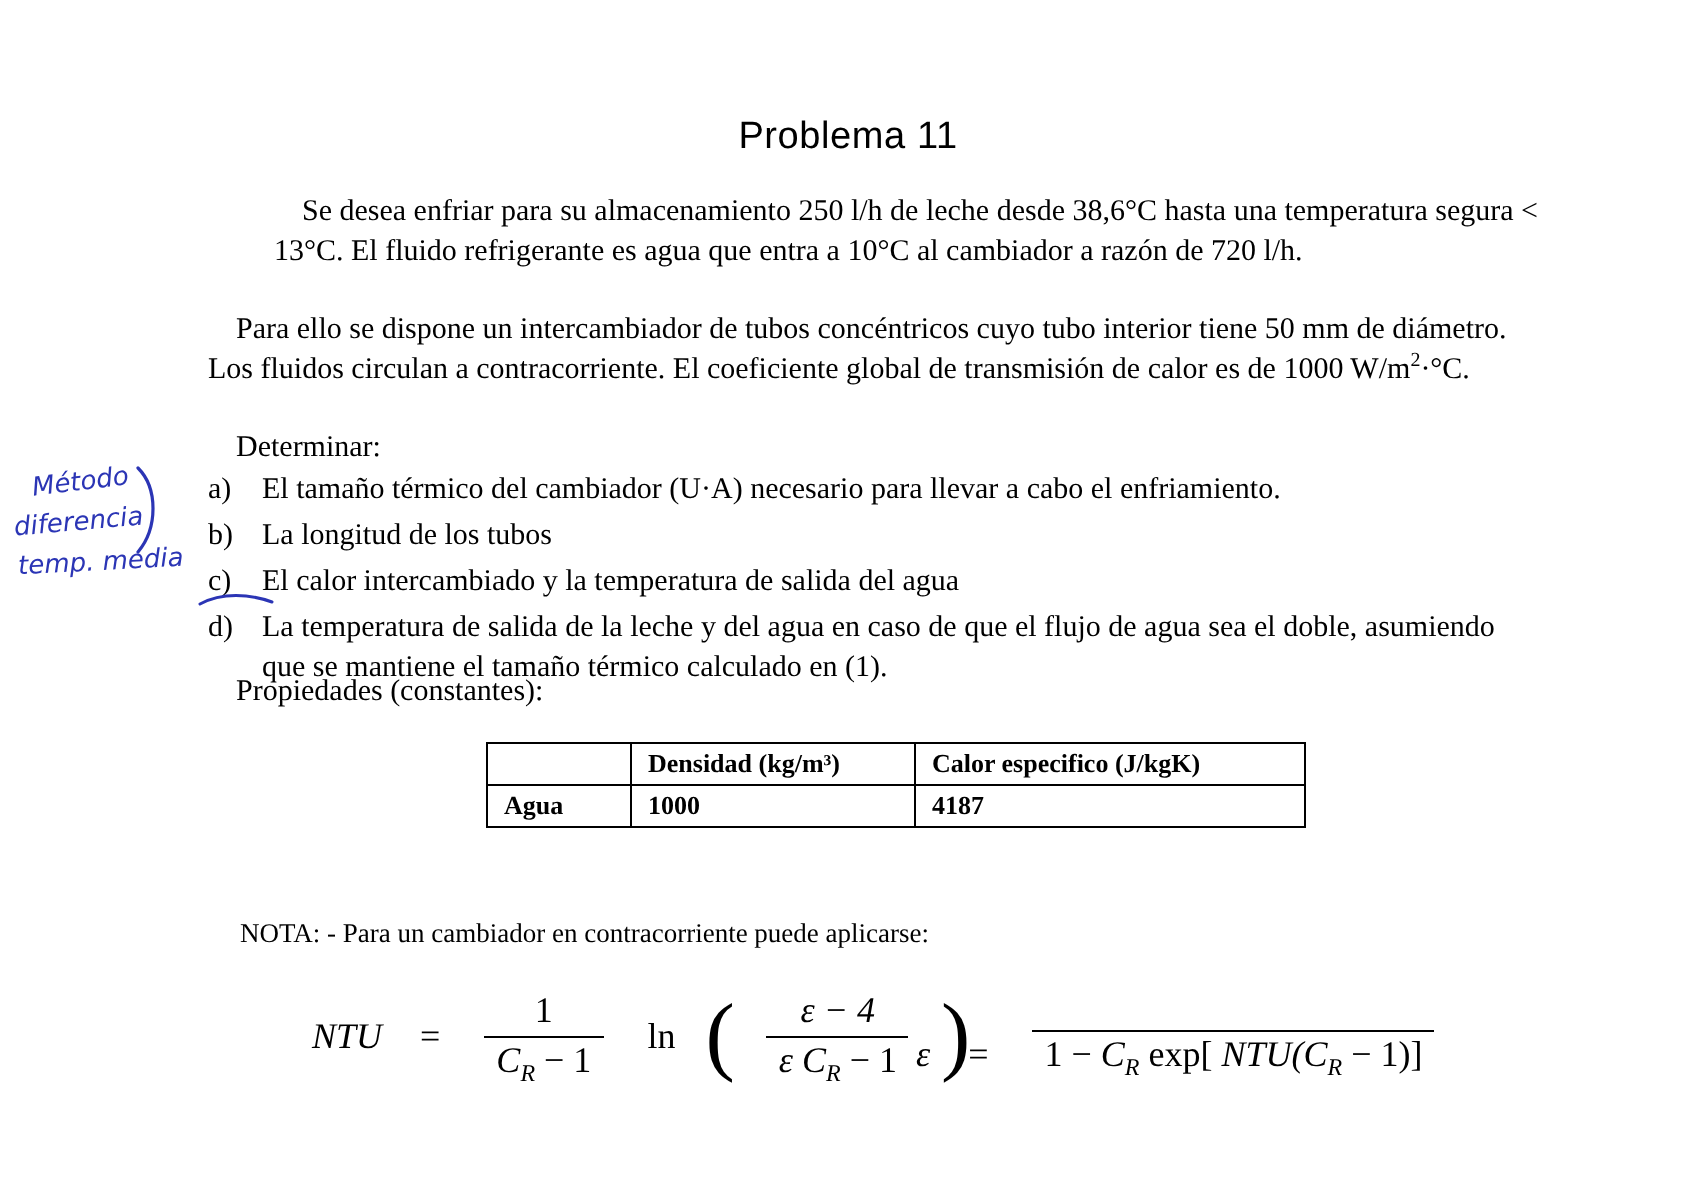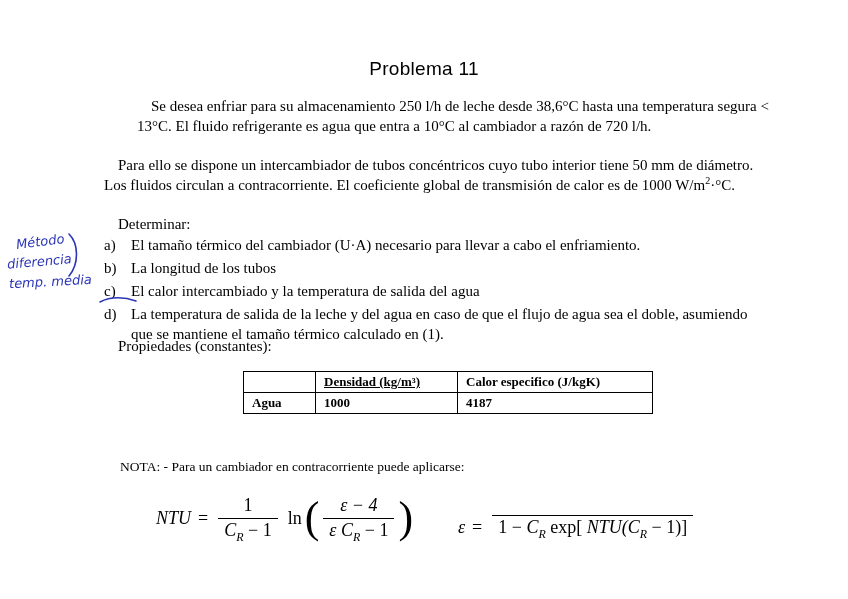--- a/index.html
+++ b/index.html
@@ -15,24 +15,24 @@
   #p1 { left:104px; top:97px;  width:662px; text-indent:14px;margin-left:33px; }
   #p2 { left:104px; top:156px; width:662px; text-indent:14px; }
   #determinar { left:118px; top:215px; }
   .list { position:absolute; left:104px; top:236px; width:668px; font-size:15px; }
   .item { display:flex; margin-bottom:3.5px; line-height:19.5px; }
   .item .marker { width:27px; flex:none; }
   #props { left:118px; top:337px; }
   .tablewrap { position:absolute; left:243px; top:371px; }
   table.props { border-collapse:collapse; font-size:13px; font-weight:bold; }
   table.props td { border:1px solid #000; padding:2px 8px; text-align:left; vertical-align:middle; height:16px; }
-  td.c0 { width:55px; } td.c1 { width:125px;text-decoration:underline; } td.c2 { width:178px; }
+  td.c0 { width:55px; } td.c1 { width:125px; } td.c2 { width:178px; }
   #nota { left:120px; top:457px; font-size:13.5px; }
 
-  .formula { position:absolute; display:flex; align-items:center; font-size:18px; font-style:italic; }
+  .formula { position:absolute; display:flex; align-items:center; font-size:18px; font-style:italic;gap:12px; }
   #f1 { left:156px; top:488px; height:60px; }
   #f2 { left:458px; top:496px; height:62px; }
   .eqs { margin:0 7px; font-style:normal; }
   .frac { display:flex; flex-direction:column; align-items:center; margin:0 3px; }
   .frac .num, .frac .den { padding:1px 6px; line-height:1.2; text-align:center; white-space:nowrap; }
   .frac .den { border-top:1.2px solid #000; }
   .up { font-style:normal; }
   .fn { font-style:normal; margin:0 2px 0 7px;text-align:right; }
   .bigp { font-style:normal; font-size:44px; font-weight:300; line-height:0; padding:0 1px; }
   sub { font-size:12px; line-height:0; }

